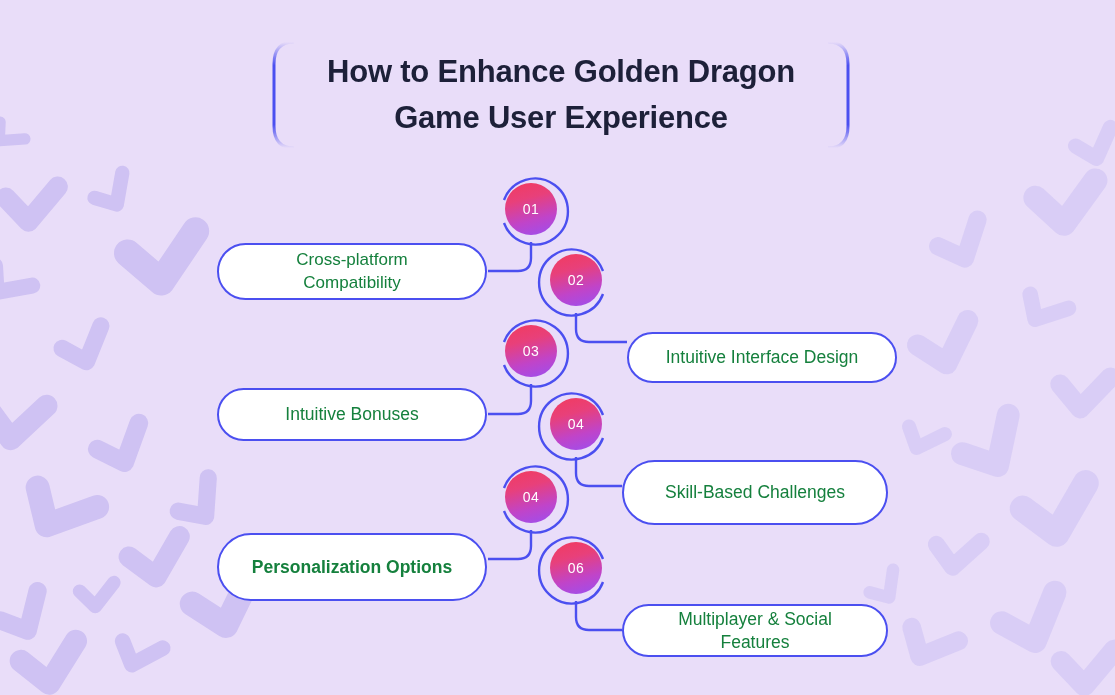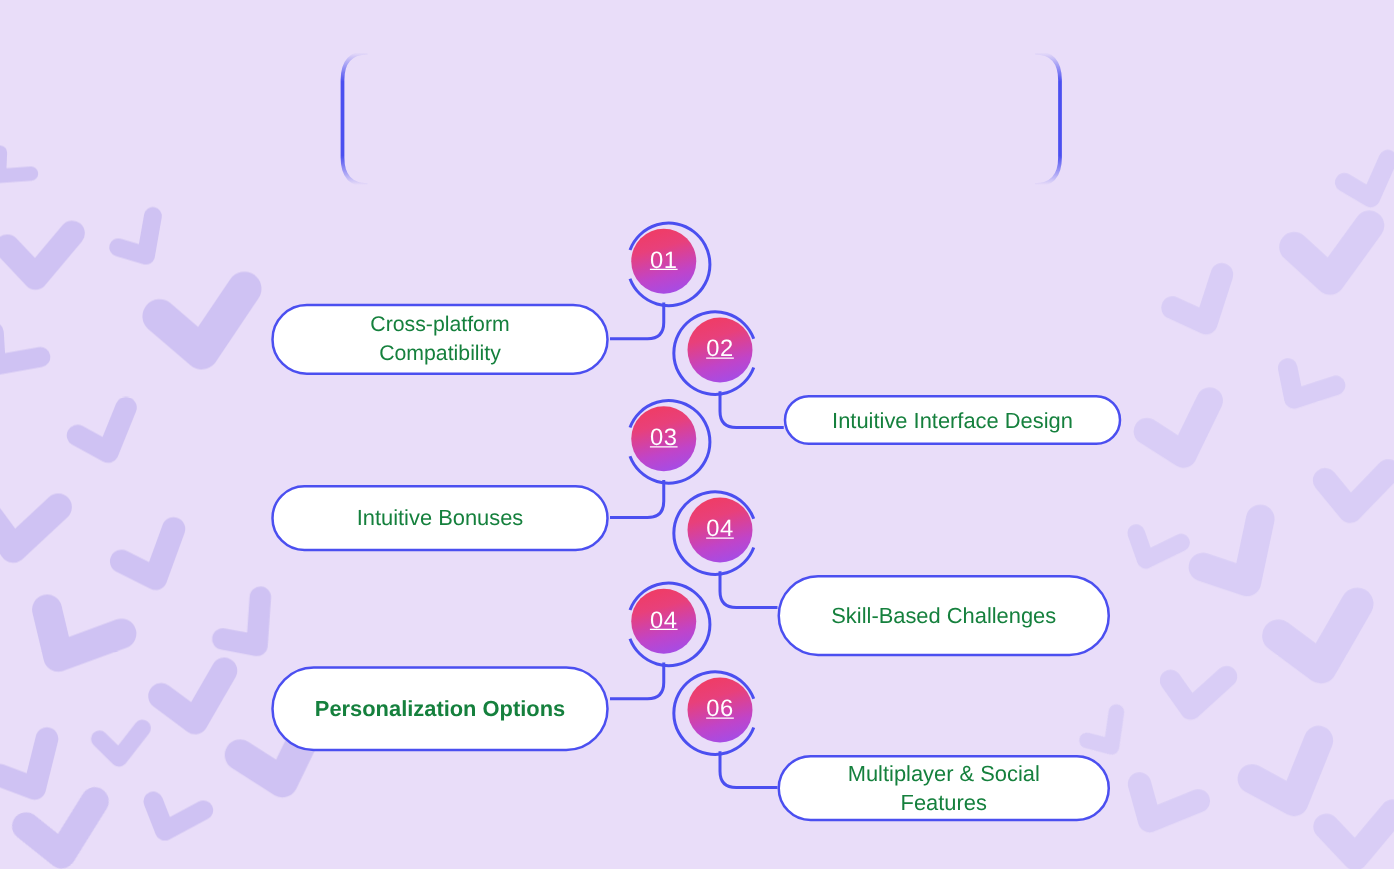--- a/index.html
+++ b/index.html
@@ -84,25 +84,24 @@
   
   .badge {
     position: absolute;
     width: 52px;
     height: 52px;
     border-radius: 50%;
     display: flex;
     align-items: center;
     justify-content: center;
     color: #ffffff;
-    font-size: 19px;
+    font-size: 14px;
     font-weight: 400;
     letter-spacing: 0.5px;
     background: linear-gradient(165deg, #f23b5e 0%, #e8407a 32%, #c044c9 68%, #9b4ff0 100%);
-    text-decoration: underline;
   }
 </style>
 </head>
 <body>
 
 <div id="stage">
 
   <svg id="bg-pattern" viewBox="0 0 1115 695">
     <defs>
       <g id="chev">
@@ -208,30 +207,34 @@
         <linearGradient id="brkFade" x1="0" y1="0" x2="0" y2="1">
           <stop offset="0%" stop-color="#4b4ff0" stop-opacity="0"></stop>
           <stop offset="22%" stop-color="#4b4ff0" stop-opacity="1"></stop>
           <stop offset="78%" stop-color="#4b4ff0" stop-opacity="1"></stop>
           <stop offset="100%" stop-color="#4b4ff0" stop-opacity="0"></stop>
         </linearGradient>
       </defs>
       <path d="M 28,4 Q 8,4 8,26 L 8,88 Q 8,110 28,110" fill="none" stroke="url(#brkFade)" stroke-width="3"></path>
       <path d="M 562,4 Q 582,4 582,26 L 582,88 Q 582,110 562,110" fill="none" stroke="url(#brkFade)" stroke-width="3"></path>
     </svg>
+    <div class="title-text">
+      <span>How to Enhance Golden Dragon</span><br>
+      <span>Game User Experience</span>
+    </div>
   </div>
 
   <div class="pill two-line" style="left:217px; top:243px; width:270px; height:57px;">
     <span>
       <span>Cross-platform</span><br>
       <span>Compatibility</span>
     </span>
   </div>
 
-  <div class="pill" style="left:627px; top:316px; width:270px; height:40px;">Intuitive Interface Design</div>
+  <div class="pill" style="left:627px; top:332px; width:270px; height:51px;">Intuitive Interface Design</div>
 
   <div class="pill" style="left:217px; top:388px; width:270px; height:53px;">Intuitive Bonuses</div>
 
   <div class="pill" style="left:622px; top:460px; width:266px; height:65px;">Skill-Based Challenges</div>
 
   <div class="pill" style="left:217px; top:533px; width:270px; height:68px;font-weight:bold;">Personalization Options</div>
 
   <div class="pill" style="left:622px; top:604px; width:266px; height:53px;">Multiplayer &amp; Social Features</div>
 
   <div class="badge" style="left:505px; top:183px;">01</div>

